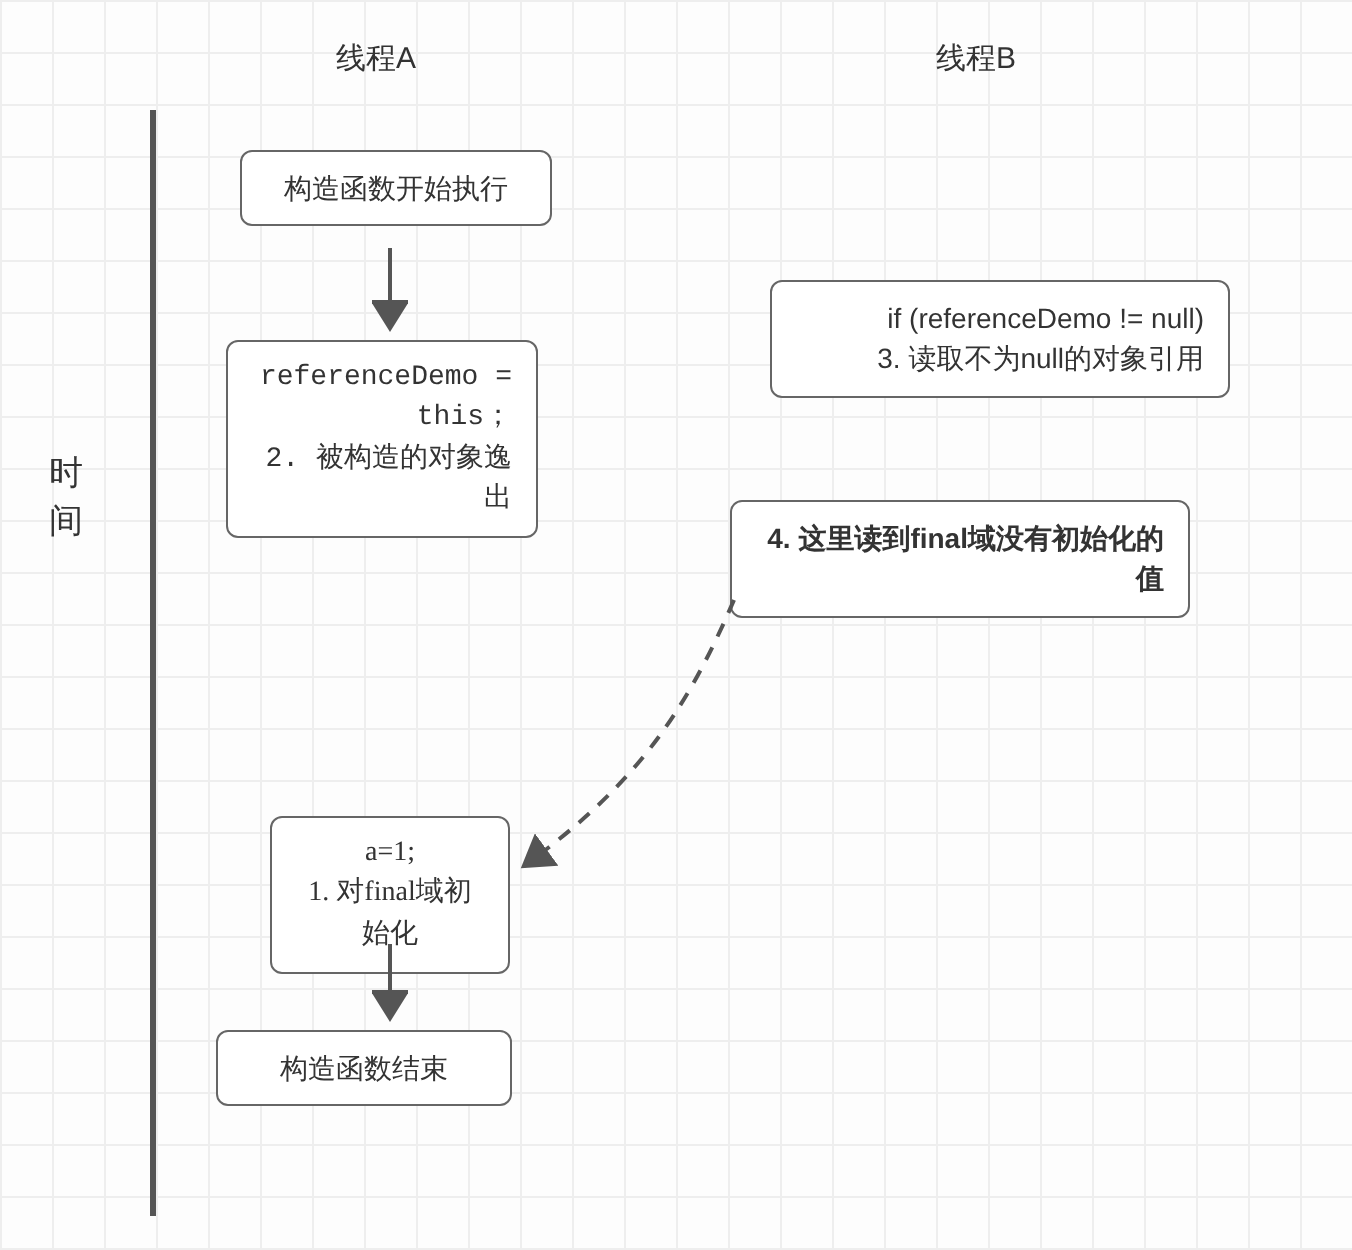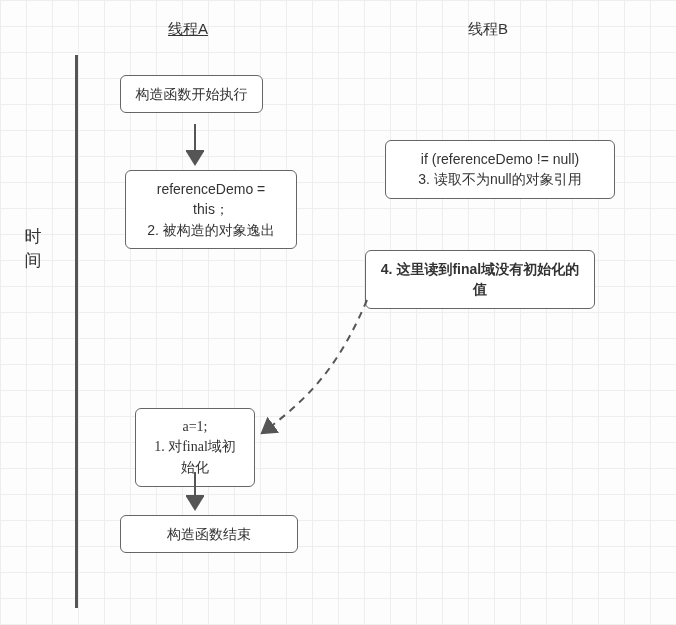--- a/index.html
+++ b/index.html
@@ -37,48 +37,48 @@
   }
   .box {
     position: absolute;
     border: 1.5px solid #666;
     border-radius: 6px;
     background: #fff;
     padding: 8px 12px;
     font-size: 14px;
     color: #333;
     line-height: 1.45;
-    text-align: center;
+    text-align: right;
   }
   .box.center { text-align: center; }
   .conn {
     position: absolute;
     pointer-events: none;
   }
 </style>
 </head>
 <body>
 
-<div class="label" style="left:168px; top:20px;text-decoration:underline;">线程A</div>
+<div class="label" style="left:168px; top:20px;">线程A</div>
 <div class="label" style="left:468px; top:20px;">线程B</div>
 
 <div class="vlabel" style="left:23px; top:225px; white-space:pre;">时
 间</div>
 
 <div class="timeline" style="left:75px; top:55px; height:553px;"></div>
 
-<div class="box center" id="n-start" style="left:120px; top:75px; width:143px; white-space:pre-line;">构造函数开始执行</div>
+<div class="box center" id="n-start" style="left:120px; top:75px; width:156px; white-space:pre-line;">构造函数开始执行</div>
 
-<div class="box" id="n-escape" style="left:125px; top:170px; width:172px; white-space:pre-line;">referenceDemo = this；
+<div class="box" id="n-escape" style="left:113px; top:170px; width:156px; white-space:pre-line;font-family:Liberation Mono, monospace;">referenceDemo = this；
 2. 被构造的对象逸出</div>
 
 <div class="box center" id="n-initfinal" style="left:135px; top:408px; width:120px; white-space:pre-line;font-family:Liberation Serif, serif;">a=1;
 1. 对final域初始化</div>
 
-<div class="box center" id="n-end" style="left:120px; top:515px; width:178px;">构造函数结束</div>
+<div class="box center" id="n-end" style="left:108px; top:515px; width:148px;">构造函数结束</div>
 
 <div class="box" id="n-nullcheck" style="left:385px; top:140px; width:230px; white-space:pre-line;"> if (referenceDemo != null)
 3. 读取不为null的对象引用</div>
 
 <div class="box" id="n-readuninit" style="left:365px; top:250px; width:230px; white-space:pre-line;font-weight:bold;">4. 这里读到final域没有初始化的值</div>
 
 <svg class="conn" style="left:186px; top:124px; width:18px; height:48px;">
   <defs>
     <marker id="ah1" markerWidth="10" markerHeight="10" refX="6" refY="5" orient="auto">
       <path d="M0,0 L8,5 L0,10 Z" fill="#555"></path>

